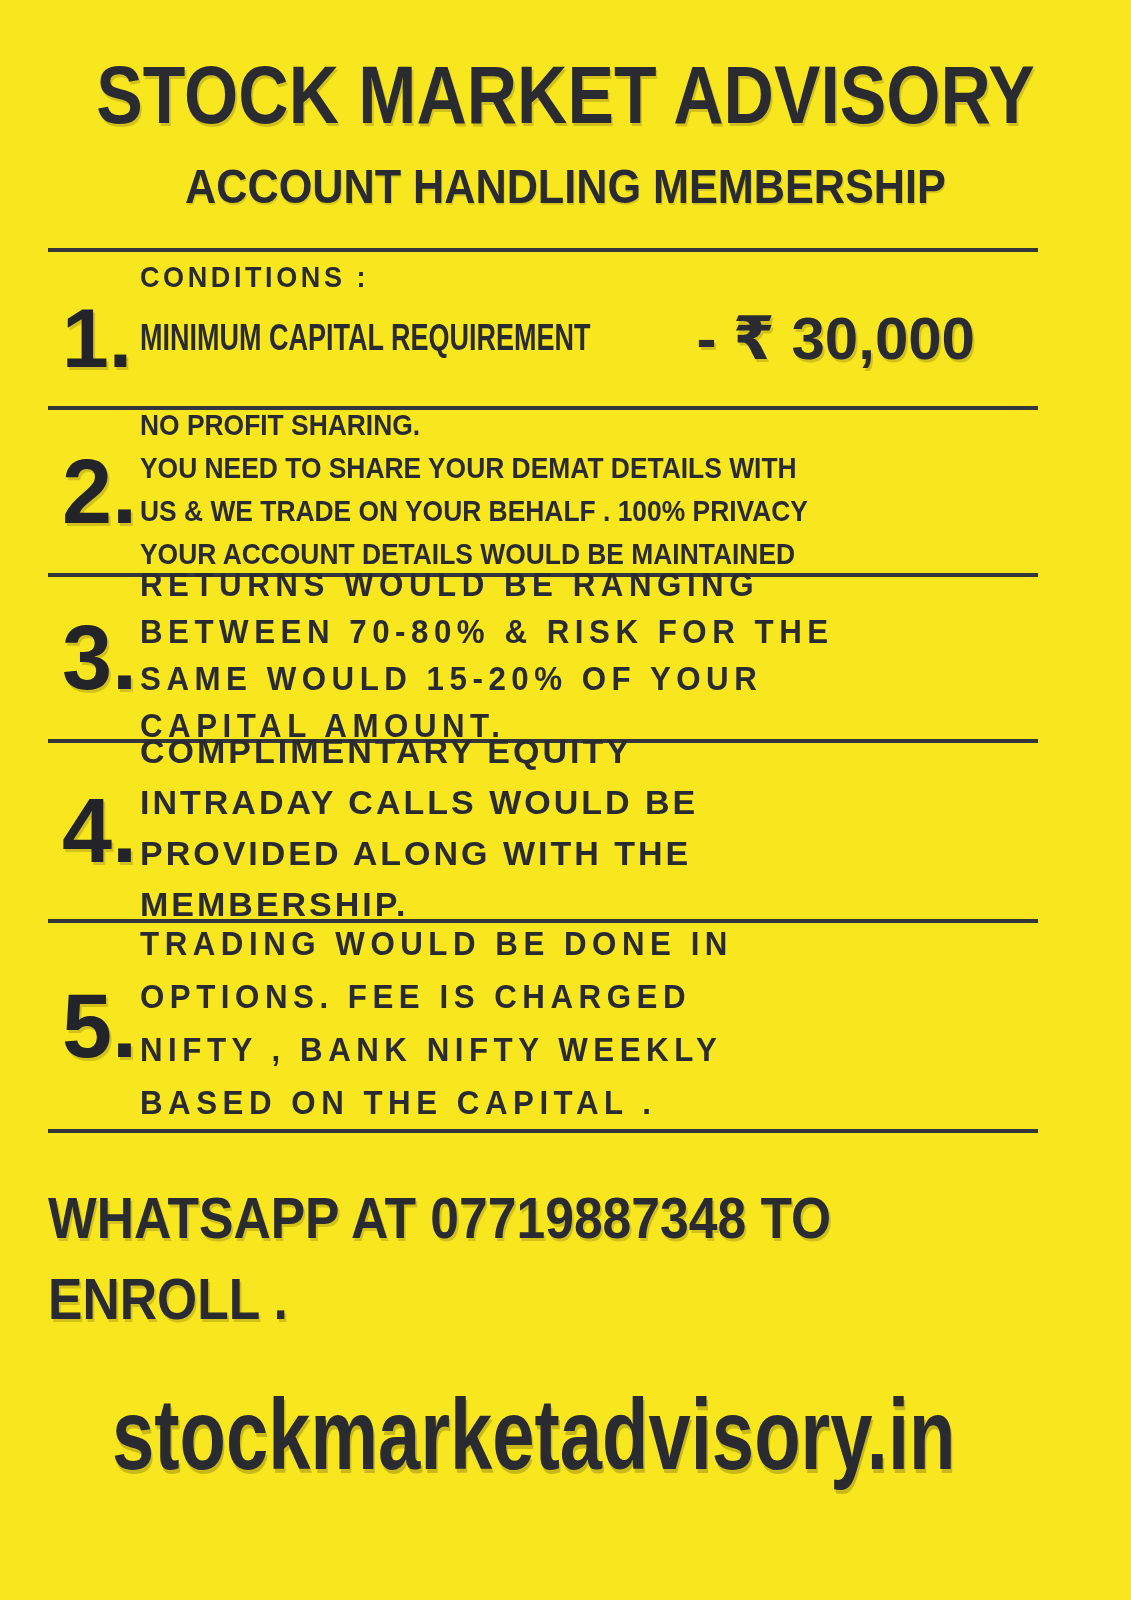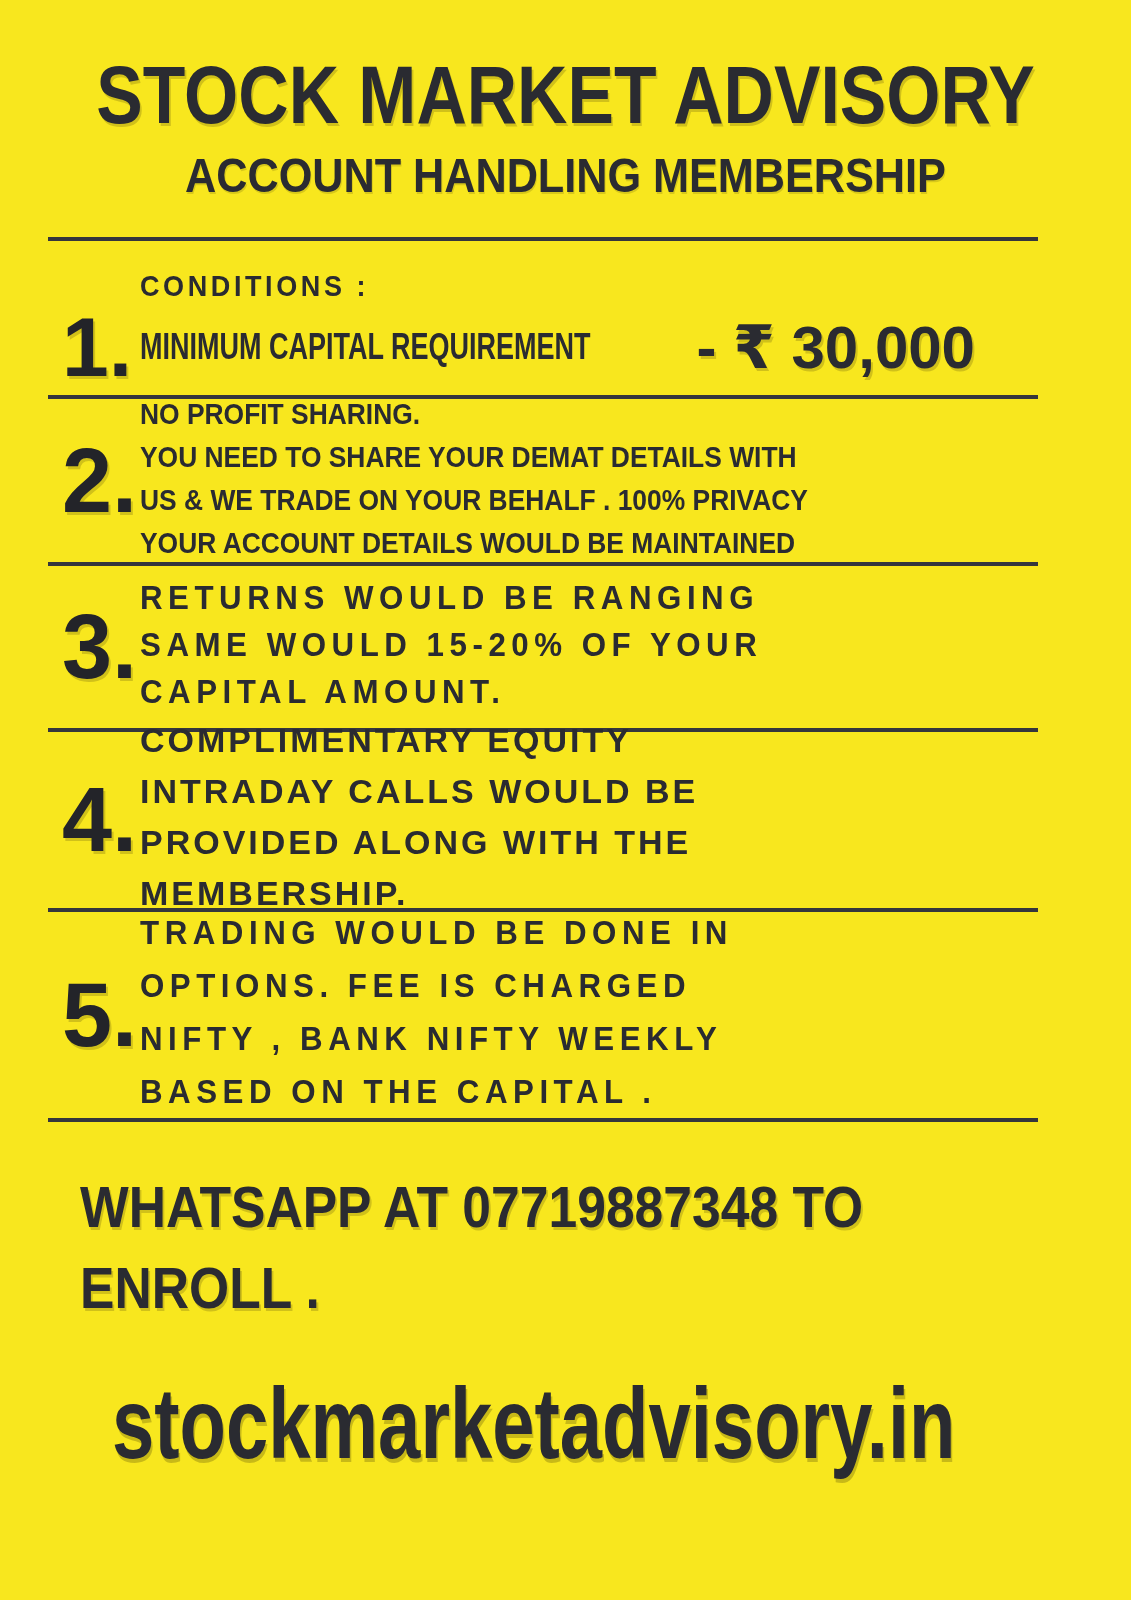--- a/index.html
+++ b/index.html
@@ -15,42 +15,42 @@
   }
   .condensed { display:inline-block; transform-origin:left center; white-space:nowrap; }
 
   
   .title-wrap { padding-top: 48px; text-align:center; }
   .title {
     font-size: 82px; font-weight: bold; letter-spacing: 0px;
     transform: scaleX(0.85); transform-origin: center;
     text-shadow: 2px 3px 0 rgba(90,80,10,0.25);
   }
-  .subtitle-wrap { margin-top: 6px; text-align:center; }
+  .subtitle-wrap { margin-top: 17px; text-align:center; }
   .subtitle {
     font-size: 48px; font-weight: bold;
     transform: scaleX(0.9); transform-origin: center;
     text-shadow: 1px 2px 0 rgba(90,80,10,0.2);
   }
 
   .rule { margin-left: 48px; width: 990px; height: 4px; background: #35363C; }
   .rule-first { margin-top: 34px; }
 
   .section { padding-left: 62px; display: flex; align-items: center; }
   .num {
     flex: 0 0 78px;
     font-size: 90px; font-weight: bold; line-height: 1;
     color: #232429;
     text-shadow: 2px 3px 0 rgba(90,80,10,0.25);
   }
   .num-1 { font-size: 84px; }
   .body-col { flex: 1 1 auto; }
 
   
-  .sec-1 { height: 154px; display:block; padding-top: 28px; box-sizing: border-box; }
+  .sec-1 { height: 154px; display:block; padding-top: 8px; box-sizing: border-box; }
   .cond-heading-wrap { margin-left: 78px; }
   .cond-heading {
     font-size: 30px; font-weight: bold; letter-spacing: 4px;
     transform: scaleX(0.9);
   }
   .item1-row { display:flex; align-items:center; margin-top: 2px; }
   .item1-label { width: 470px; }
   .item1-label .condensed { font-size: 36px; font-weight: bold; transform: scaleX(0.75); }
   .amount {
     margin-left:auto; margin-right:156px;
@@ -72,21 +72,21 @@
   .sec-4 { height: 176px; }
   .sec-4 .line .condensed { font-size: 34px; font-weight: bold; letter-spacing: 3px; transform: scaleX(1); }
   .sec-4 .line { line-height: 45px; }
 
   
   .sec-5 { height: 206px; }
   .sec-5 .line .condensed { font-size: 34px; font-weight: bold; letter-spacing: 6px; transform: scaleX(0.92); }
   .sec-5 .line { line-height: 47px; }
 
   
-  .contact { margin-top: 52px; margin-left: 80px; }
+  .contact { margin-top: 52px; margin-left: 48px; }
   .contact .line { line-height: 66px; }
   .contact .condensed {
     font-size: 58px; font-weight: bold; transform: scaleX(0.89);
     text-shadow: 2px 3px 0 rgba(90,80,10,0.25);
   }
   .website-wrap { margin-top: 30px; margin-left: 112px; }
   .website {
     font-size: 100px; font-weight: bold;
     transform: scaleX(0.76);
     text-shadow: 2px 4px 0 rgba(90,80,10,0.3);
@@ -130,20 +130,21 @@
       <div class="line"><span class="condensed">YOUR ACCOUNT DETAILS WOULD BE MAINTAINED</span></div>
     </div>
   </div>
 
   <div class="rule"></div>
 
   <div class="section sec-3">
     <div class="num">3.</div>
     <div class="body-col">
       <div class="line"><span class="condensed">RETURNS WOULD BE RANGING</span></div>
+      <div class="line"><span class="condensed">BETWEEN 70-80% &amp; RISK FOR THE</span></div>
       <div class="line"><span class="condensed">SAME WOULD 15-20% OF YOUR</span></div>
       <div class="line"><span class="condensed">CAPITAL AMOUNT.</span></div>
     </div>
   </div>
 
   <div class="rule"></div>
 
   <div class="section sec-4">
     <div class="num">4.</div>
     <div class="body-col">

